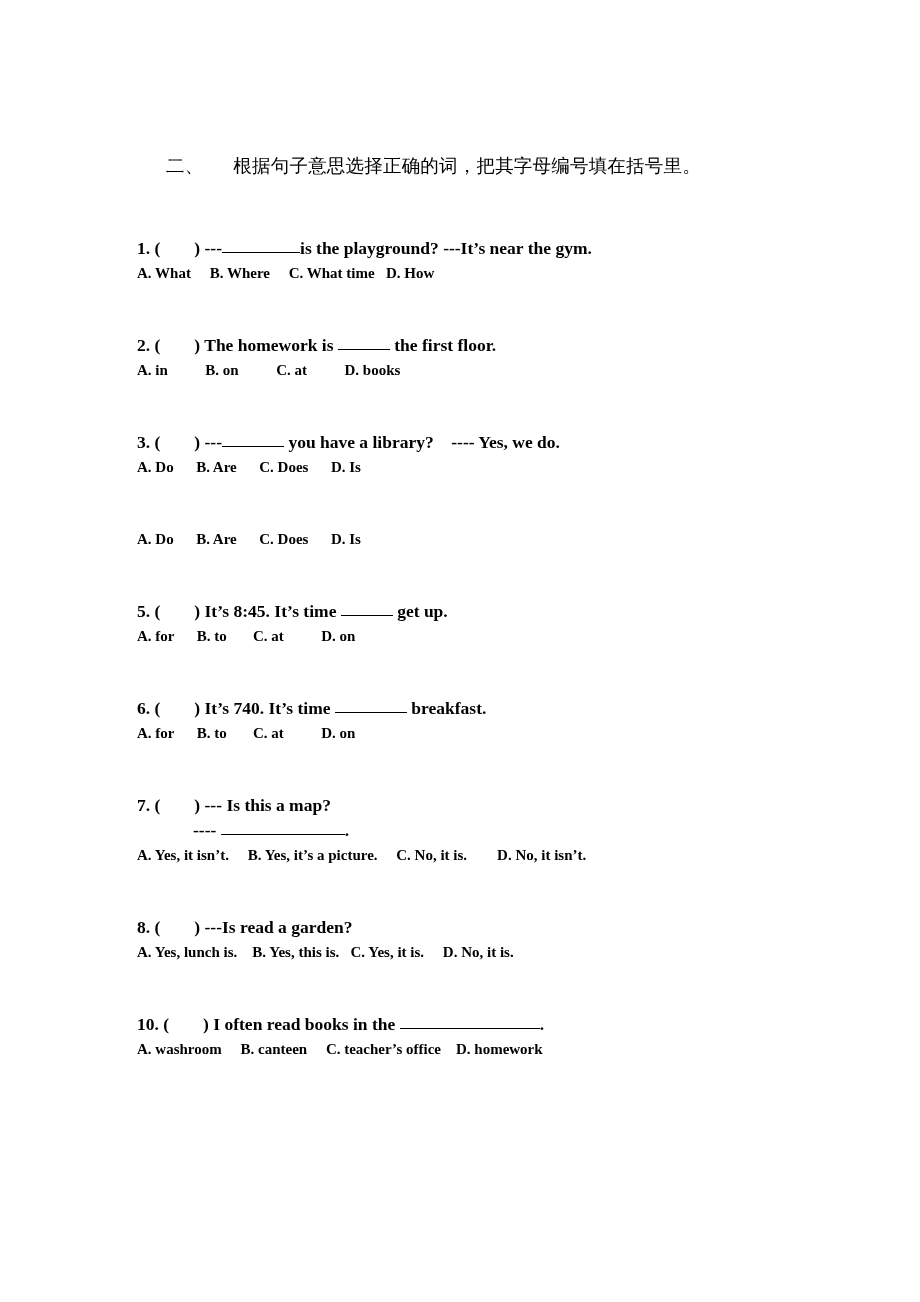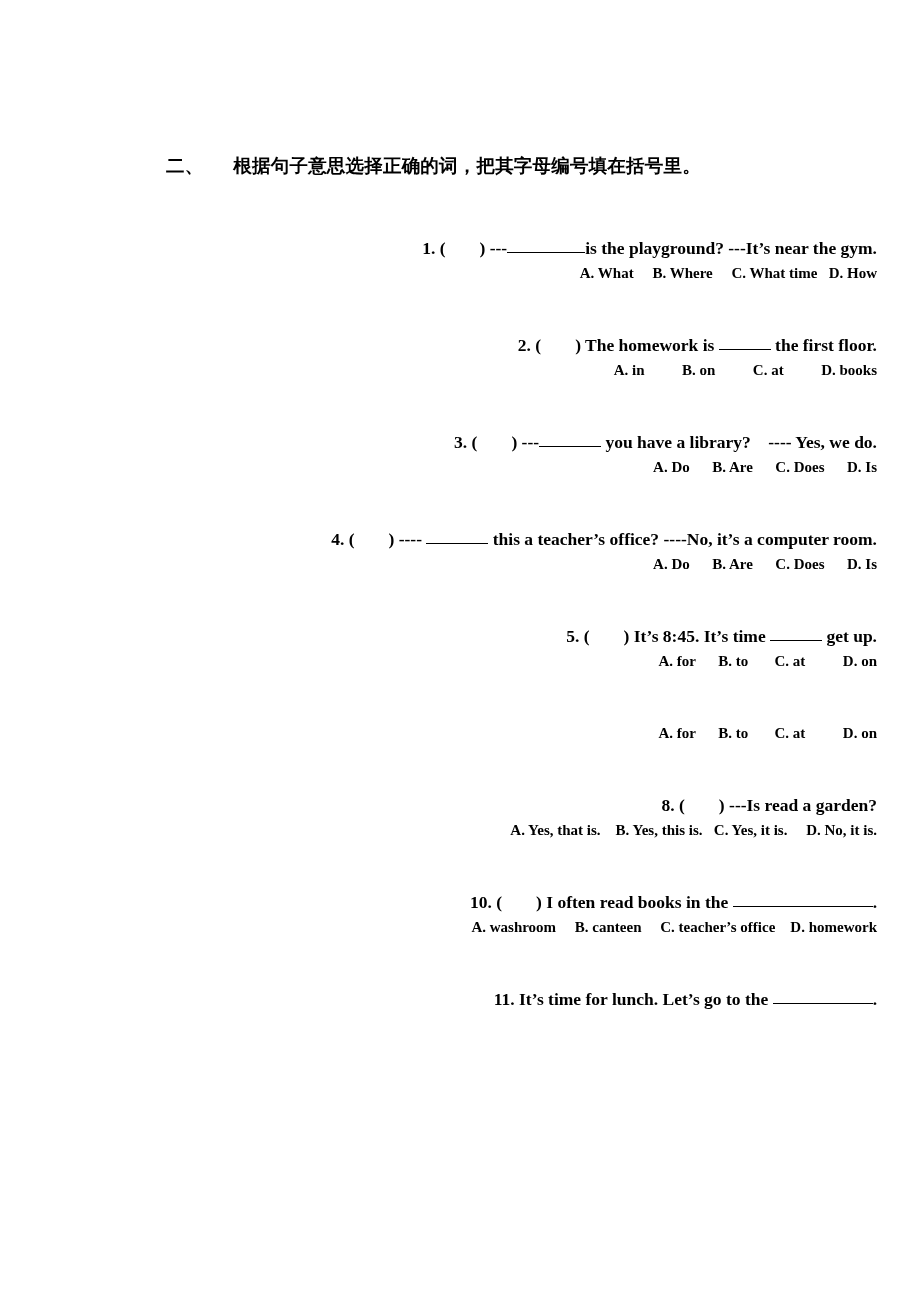--- a/index.html
+++ b/index.html
@@ -26,42 +26,41 @@
   }
   .content {
     position: absolute;
     left: 137px;
     top: 130px;
     width: 740px;
   }
 
   
   .section-heading {
-    font-weight: bold;
+    font-weight: normal;
     font-size: 18.5px;
     line-height: 24px;
     white-space: pre;
     margin: 0 0 0 0;
     letter-spacing: 0.2px;
   }
   .section-heading .sec-num {
     display: inline-block;
   }
   .section-heading .sec-gap {
     display: inline-block;
     width: 30px;
   }
 
   
   .q-list {
     margin-top: 34px;
   }
   .q-block {
     margin-bottom: 47px;
-    text-align: right;
   }
   .q-block:last-child {
     margin-bottom: 0;
   }
   .q-line {
     font-weight: bold;
     font-size: 17.5px;
     line-height: 25px;
     white-space: pre;
   }
@@ -114,37 +113,41 @@
         </div>
         <div class="q-block">
           <div class="q-line"><span>2. (</span><span style="display: inline-block; width: 34px;"></span><span class="ans-paren">)</span><span> The homework is </span><span class="blank" style="width: 52px;"></span><span> the first floor.</span></div>
           <div class="q-opts">A. in          B. on          C. at          D. books</div>
         </div>
         <div class="q-block">
           <div class="q-line"><span>3. (</span><span style="display: inline-block; width: 34px;"></span><span class="ans-paren">)</span><span> ---</span><span class="blank" style="width: 62px;"></span><span> you have a library?    ---- Yes, we do.</span></div>
           <div class="q-opts">A. Do      B. Are      C. Does      D. Is</div>
         </div>
         <div class="q-block">
-          <div class="q-line"><span>4. (</span><span style="display: inline-block; width: 34px;"></span><span class="ans-paren">)</span><span> ---- </span><span class="blank" style="width: 62px;"></span><span> this a teacher’s office? ----No, it’s a computer room.</span></div>
           <div class="q-opts">A. Do      B. Are      C. Does      D. Is</div>
         </div>
         <div class="q-block">
           <div class="q-line"><span>5. (</span><span style="display: inline-block; width: 34px;"></span><span class="ans-paren">)</span><span> It’s 8:45. It’s time </span><span class="blank" style="width: 52px;"></span><span> get up.</span></div>
           <div class="q-opts">A. for      B. to       C. at          D. on</div>
         </div>
         <div class="q-block">
+          <div class="q-line"><span>6. (</span><span style="display: inline-block; width: 34px;"></span><span class="ans-paren">)</span><span> It’s 740. It’s time </span><span class="blank" style="width: 72px;"></span><span> breakfast.</span></div>
           <div class="q-opts">A. for      B. to       C. at          D. on</div>
         </div>
         <div class="q-block">
+          <div class="q-line"><span>7. (</span><span style="display: inline-block; width: 34px;"></span><span class="ans-paren">)</span><span> --- Is this a map?</span></div>
+          <div class="q-sub"><span class="dash">---- </span><span class="blank" style="width: 124px;"></span><span>.</span></div>
+          <div class="q-opts">A. Yes, it isn’t.     B. Yes, it’s a picture.     C. No, it is.        D. No, it isn’t.</div>
+        </div>
+        <div class="q-block">
           <div class="q-line"><span>8. (</span><span style="display: inline-block; width: 34px;"></span><span class="ans-paren">)</span><span> ---Is read a garden?</span></div>
-          <div class="q-opts">A. Yes, that is.    B. Yes, this is.   C. Yes, it is.     D. No, it is.</div>
+          <div class="q-opts">A. Yes, lunch is.    B. Yes, this is.   C. Yes, it is.     D. No, it is.</div>
         </div>
         <div class="q-block">
           <div class="q-line"><span>10. (</span><span style="display: inline-block; width: 34px;"></span><span class="ans-paren">)</span><span> I often read books in the </span><span class="blank" style="width: 140px;"></span><span>.</span></div>
           <div class="q-opts">A. washroom     B. canteen     C. teacher’s office    D. homework</div>
         </div>
         <div class="q-block">
-          <div class="q-line"><span>11.</span><span> It’s time for lunch. Let’s go to the </span><span class="blank" style="width: 100px;"></span><span>.</span></div>
         </div>
       </div>
 
   </div>
 </div>
 
 </body></html>

